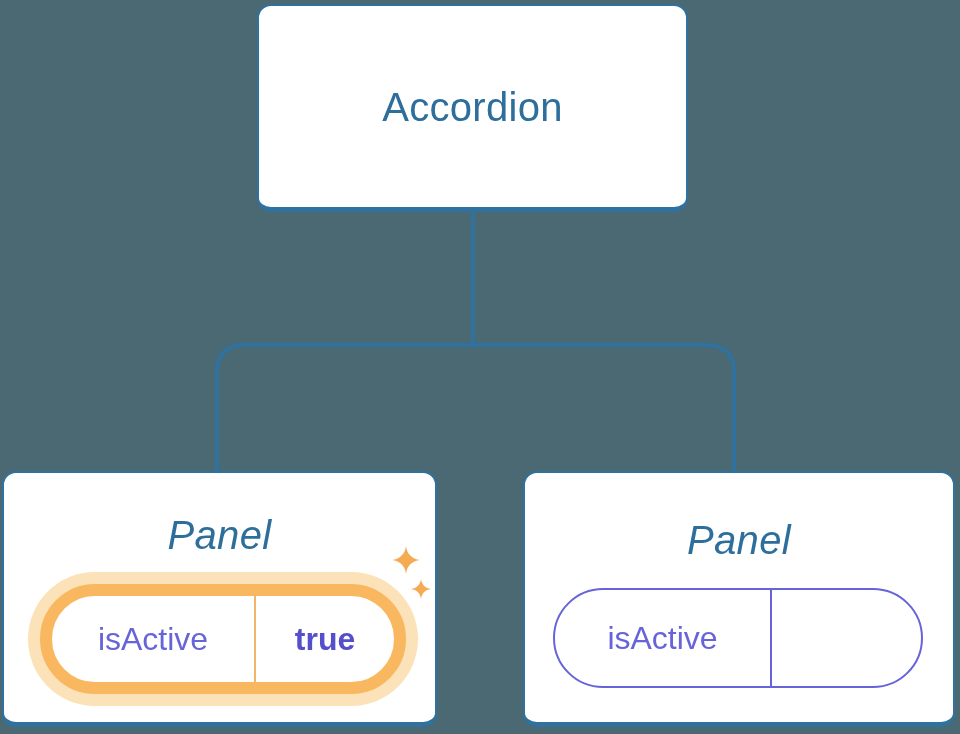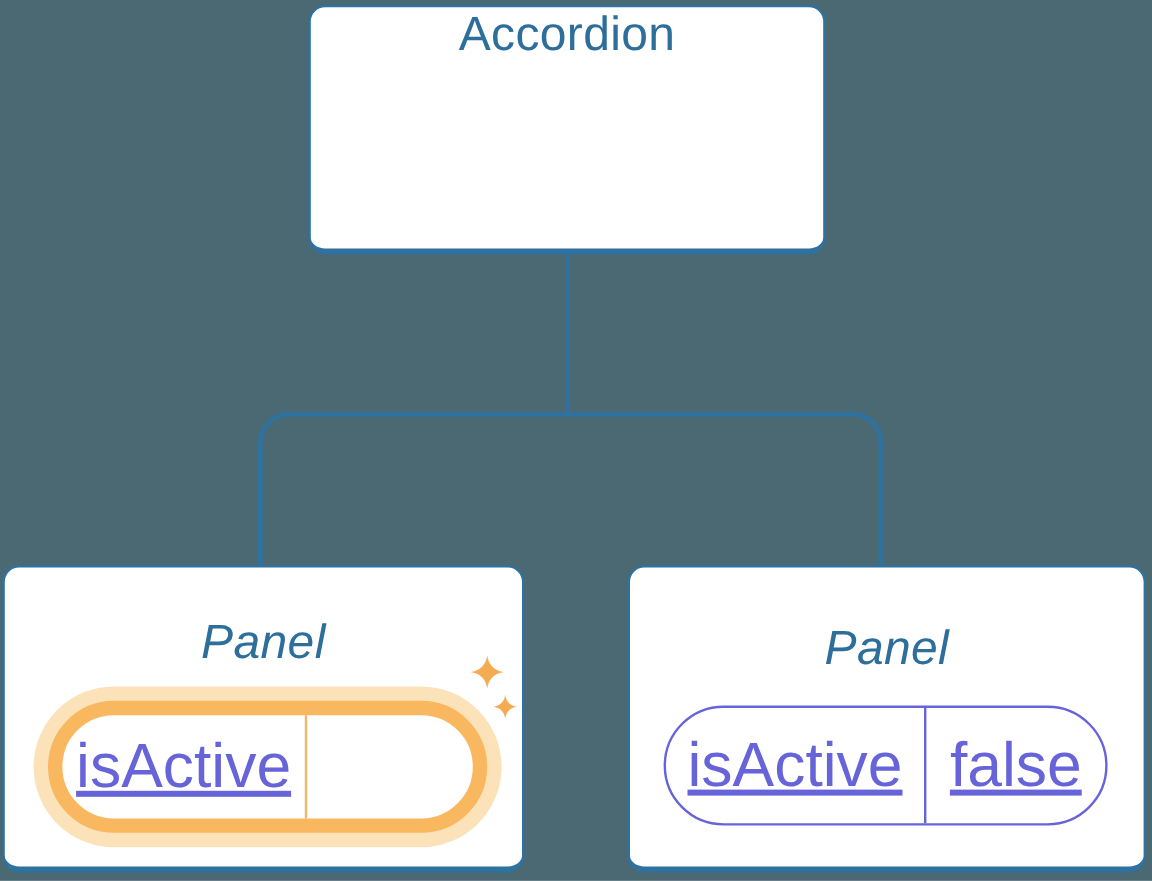--- a/index.html
+++ b/index.html
@@ -28,41 +28,41 @@
     border-radius:26px 26px 0 0;
   }
   
   .node{
     position:absolute;box-sizing:border-box;
     background:var(--node-fill);
     border:2px solid var(--node-border);
     border-bottom-width:5px;
     border-radius:14px;
   }
-  .root-node{left:257px;top:4px;width:431px;height:208px;display:flex;justify-content:center;}
+  .root-node{left:257px;top:4px;width:431px;height:208px;display:flex;align-items:center;justify-content:center;}
   .panel-left{left:2px;top:471px;width:435px;height:256px;}
   .panel-right{left:523px;top:471px;width:432px;height:256px;}
   .node-title{
     color:var(--node-text);font-size:40px;font-weight:500;line-height:46px;letter-spacing:0.3px;
   }
   .panel-title{position:absolute;left:0;right:0;text-align:center;font-style:italic;}
   .panel-left .panel-title{top:39px;}
   .panel-right .panel-title{top:44px;}
   
   .pill{display:flex;align-items:stretch;border-radius:999px;background:var(--node-fill);position:absolute;}
   .pill-active{
     left:36px;top:111px;width:342px;height:86px;
     border:12px solid var(--active-ring);
     box-shadow:0 0 0 12px var(--active-glow);
   }
   .pill-inactive{
     left:28px;top:115px;width:366px;height:96px;
     border:2px solid var(--state-text);
   }
-  .pill-cell{display:flex;align-items:center;justify-content:center;font-size:52px;color:var(--state-text);text-decoration:underline;}
+  .pill-cell{display:flex;align-items:center;justify-content:center;font-size:32px;color:var(--state-text);}
   .pill-active .cell-key{width:202px;}
   .pill-active .cell-value{flex:1;}
   .pill-inactive .cell-key{width:215px;}
   .pill-inactive .cell-value{flex:1;}
   .pill-divider{width:2px;}
   .pill-active .pill-divider{background:var(--active-divider);}
   .pill-inactive .pill-divider{background:var(--state-text);}
   .value-active{font-weight:700;color:var(--state-value-active);}
   
   .sparkle{position:absolute;fill:var(--sparkle);}
@@ -79,31 +79,31 @@
 
   <div class="node root-node">
     <span class="node-title">Accordion</span>
   </div>
 
   <div class="node panel-left">
     <div class="panel-title node-title">Panel</div>
     <div class="pill pill-active">
       <div class="pill-cell cell-key">isActive</div>
       <div class="pill-divider"></div>
+      <div class="pill-cell cell-value value-active">true</div>
     </div>
     <svg class="sparkle sparkle-large" viewBox="0 0 24 24" aria-hidden="true">
       <path d="M12 0 C12.8 6.8 17.2 11.2 24 12 C17.2 12.8 12.8 17.2 12 24 C11.2 17.2 6.8 12.8 0 12 C6.8 11.2 11.2 6.8 12 0 Z"></path>
     </svg>
     <svg class="sparkle sparkle-small" viewBox="0 0 24 24" aria-hidden="true">
       <path d="M12 0 C12.8 6.8 17.2 11.2 24 12 C17.2 12.8 12.8 17.2 12 24 C11.2 17.2 6.8 12.8 0 12 C6.8 11.2 11.2 6.8 12 0 Z"></path>
     </svg>
   </div>
 
   <div class="node panel-right">
     <div class="panel-title node-title">Panel</div>
     <div class="pill pill-inactive">
       <div class="pill-cell cell-key">isActive</div>
       <div class="pill-divider"></div>
-      <div class="pill-cell cell-value">false</div>
     </div>
   </div>
 
 </div>
 
 </body></html>

